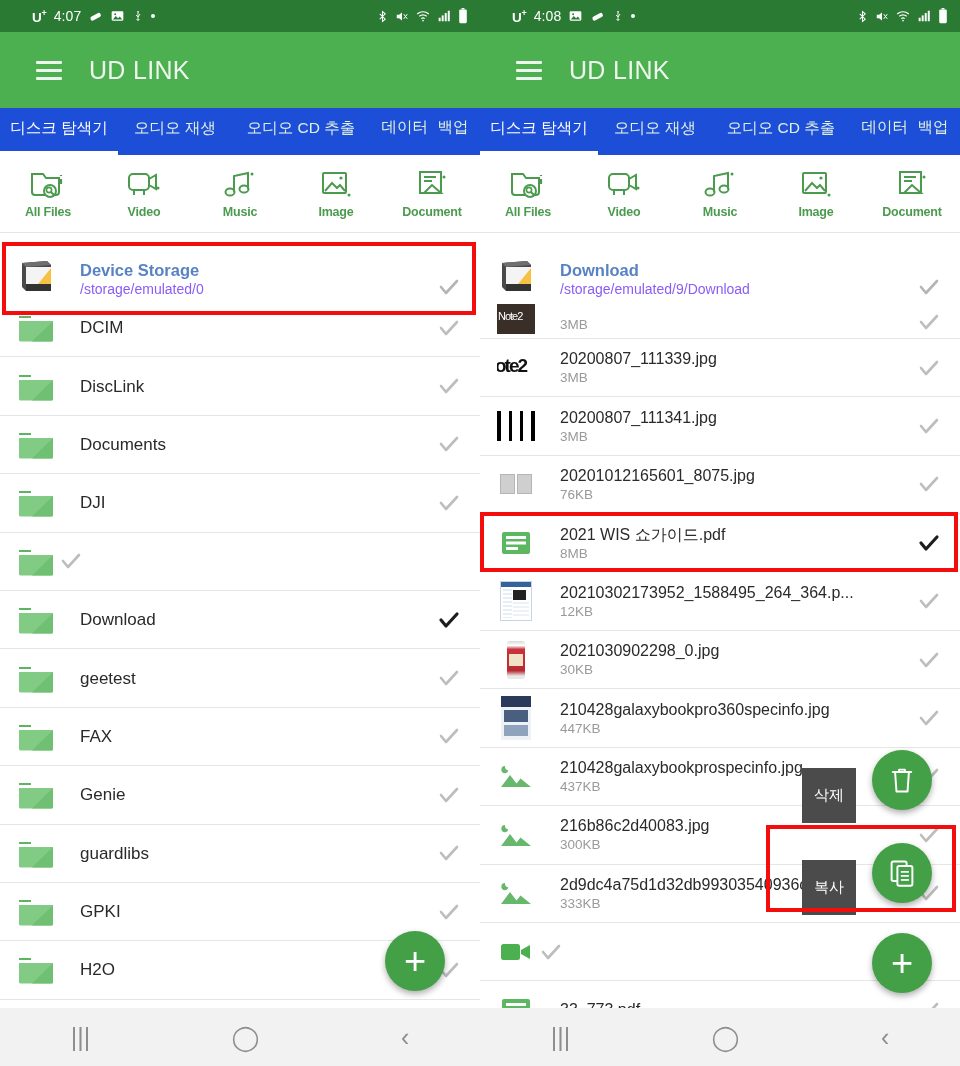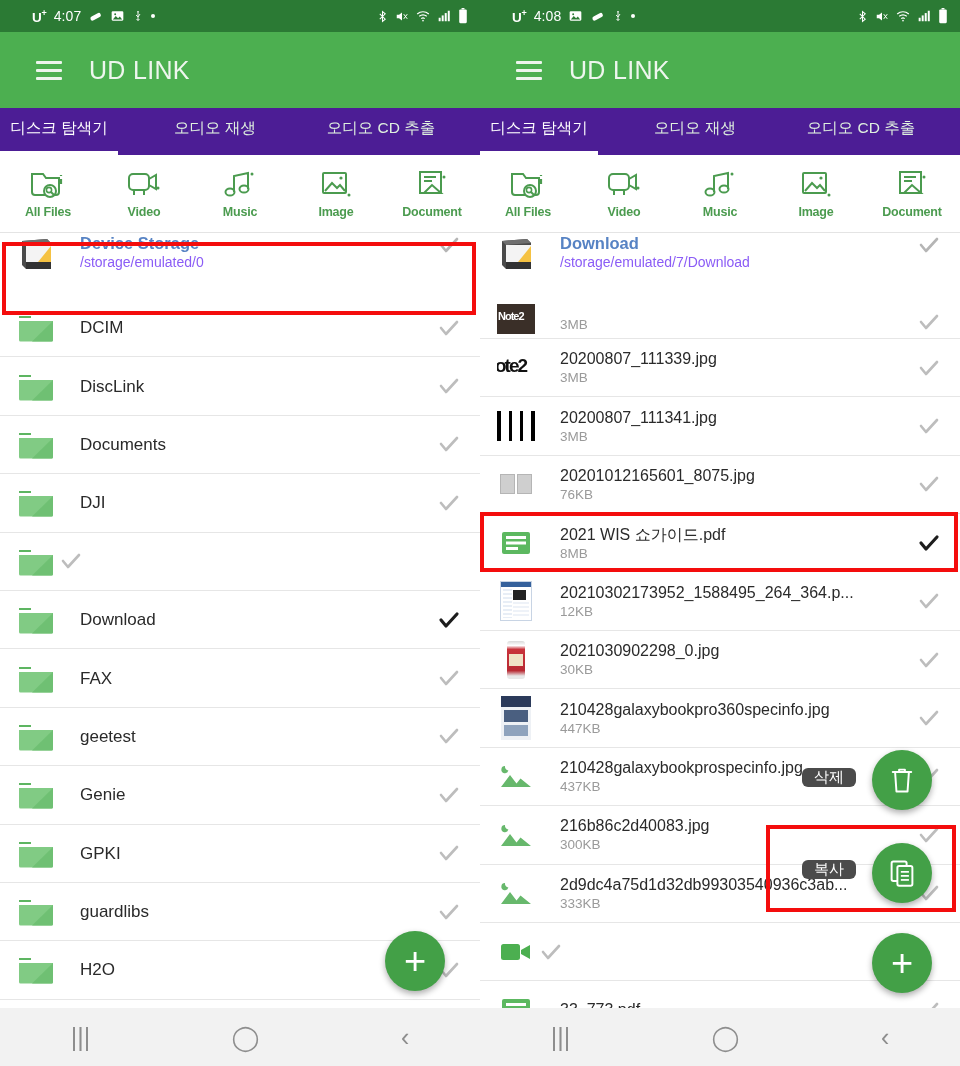--- a/index.html
+++ b/index.html
@@ -36,23 +36,23 @@
   }
   .hamburger { width: 26px; display: flex; flex-direction: column; gap: 5px; cursor: pointer; }
   .hamburger i { display: block; height: 3px; background: #edf5ed; border-radius: 1px; }
   .app-title {
     color: #eef6ee; font-size: 25px; margin-left: 27px;
     letter-spacing: .3px; font-weight: 400;
   }
 
   
   .tabbar {
-    background: #4c1d95; flex: 0 0 47px;
+    background: #1d4ed8; flex: 0 0 47px;
     display: flex; align-items: center; position: relative;
-    overflow: hidden; white-space: nowrap; gap: 40px;
+    overflow: hidden; white-space: nowrap;
   }
   .tab {
     color: #dff0df; font-size: 15.5px; padding: 7px 0 0 0;
     flex: 0 0 auto; text-align: center; position: relative;
     height: 47px; line-height: 26px;
   }
   .tab.active { color: #ffffff; font-weight: 500; }
   .tab.active::after {
     content: ""; position: absolute; left: 0; right: 0; bottom: 0;
     height: 4px; background: #ffffff;
@@ -66,21 +66,21 @@
   .catrow {
     flex: 0 0 78px; background: #fff; display: flex;
     border-bottom: 1px solid #e4e4e4;
   }
   .cat { flex: 1; display: flex; flex-direction: column; align-items: center; justify-content: center; gap: 3px; }
   .cat svg { display: block; }
   .cat span { font-size: 12.5px; color: #4b9b4f; font-weight: bold; letter-spacing: -.2px; }
 
   
   .loc {
-    flex: 0 0 66px; display: flex; align-items: flex-start;
+    flex: 0 0 66px; display: flex; align-items: flex-end;
     padding: 0 18px 0 14px; background: #fff; position: relative; z-index: 5;
   }
   .loc-icon { width: 44px; height: 44px; flex: 0 0 44px; position: relative; }
   .loc-txt { margin-left: 22px; flex: 1; min-width: 0; }
   .loc-name { color: #5783c4; font-weight: bold; font-size: 16.5px; line-height: 20px; }
   .loc-path { color: #8b5cf6; font-size: 14px; line-height: 19px; }
   .chk { width: 26px; flex: 0 0 26px; display: flex; justify-content: center; }
 
   
   .list { flex: 1 1 auto; overflow: hidden; background: #fff; position: relative; }
@@ -113,21 +113,21 @@
 
   
   .fab {
     position: absolute; width: 60px; height: 60px; border-radius: 50%;
     background: #43a047; display: flex; align-items: center; justify-content: center;
     box-shadow: 0 3px 6px rgba(0,0,0,.32); z-index: 30;
   }
   .fab.plus { font-size: 38px; color: #fff; line-height: 0; font-weight: 300; }
   .tip {
     position: absolute; background: #4b4b4b; color: #fff; font-size: 15px;
-    padding: 0 12px; border-radius: 6px; z-index: 29; white-space: nowrap;
+    padding: 18px 12px; border-radius: 0; z-index: 29; white-space: nowrap;
   }
 
   
   .redbox { position: absolute; border: 4px solid #f40d0d; z-index: 40; pointer-events: none; }
 </style>
 </head>
 <body>
 
 <div class="screens">
 
@@ -394,93 +394,93 @@
         <div class="row fold">
           <div class="row-icon">
             <svg width="36" height="29" viewBox="0 0 36 29">
               <path d="M1 3h12v4H1z" fill="#5db561"></path>
               <path d="M1 5h34v22a1.5 1.5 0 0 1-1.5 1.5H2.5A1.5 1.5 0 0 1 1 27z" fill="#81cb84"></path>
               <path d="M1 5h34v3H1z" fill="#ffffff"></path>
               <path d="M35 8v19a1.5 1.5 0 0 1-1.5 1.5H14z" fill="#6fc073"></path>
             </svg>
           </div>
           <div class="row-txt">
+            <div class="row-name">geetest</div>
+          </div>
+          <div class="chk">
+            <svg width="24" height="24" viewBox="0 0 24 24">
+              <path d="M4 12l5 6 11-12" fill="none" stroke="#bdbdbd" stroke-width="2.6" stroke-linecap="round" stroke-linejoin="round"></path>
+            </svg>
+          </div>
+        </div>
+        <div class="row fold">
+          <div class="row-icon">
+            <svg width="36" height="29" viewBox="0 0 36 29">
+              <path d="M1 3h12v4H1z" fill="#5db561"></path>
+              <path d="M1 5h34v22a1.5 1.5 0 0 1-1.5 1.5H2.5A1.5 1.5 0 0 1 1 27z" fill="#81cb84"></path>
+              <path d="M1 5h34v3H1z" fill="#ffffff"></path>
+              <path d="M35 8v19a1.5 1.5 0 0 1-1.5 1.5H14z" fill="#6fc073"></path>
+            </svg>
+          </div>
+          <div class="row-txt">
             <div class="row-name">FAX</div>
           </div>
           <div class="chk">
             <svg width="24" height="24" viewBox="0 0 24 24">
               <path d="M4 12l5 6 11-12" fill="none" stroke="#bdbdbd" stroke-width="2.6" stroke-linecap="round" stroke-linejoin="round"></path>
             </svg>
           </div>
         </div>
         <div class="row fold">
           <div class="row-icon">
             <svg width="36" height="29" viewBox="0 0 36 29">
               <path d="M1 3h12v4H1z" fill="#5db561"></path>
               <path d="M1 5h34v22a1.5 1.5 0 0 1-1.5 1.5H2.5A1.5 1.5 0 0 1 1 27z" fill="#81cb84"></path>
               <path d="M1 5h34v3H1z" fill="#ffffff"></path>
               <path d="M35 8v19a1.5 1.5 0 0 1-1.5 1.5H14z" fill="#6fc073"></path>
             </svg>
           </div>
           <div class="row-txt">
-            <div class="row-name">geetest</div>
-          </div>
-          <div class="chk">
-            <svg width="24" height="24" viewBox="0 0 24 24">
-              <path d="M4 12l5 6 11-12" fill="none" stroke="#bdbdbd" stroke-width="2.6" stroke-linecap="round" stroke-linejoin="round"></path>
-            </svg>
-          </div>
-        </div>
-        <div class="row fold">
-          <div class="row-icon">
-            <svg width="36" height="29" viewBox="0 0 36 29">
-              <path d="M1 3h12v4H1z" fill="#5db561"></path>
-              <path d="M1 5h34v22a1.5 1.5 0 0 1-1.5 1.5H2.5A1.5 1.5 0 0 1 1 27z" fill="#81cb84"></path>
-              <path d="M1 5h34v3H1z" fill="#ffffff"></path>
-              <path d="M35 8v19a1.5 1.5 0 0 1-1.5 1.5H14z" fill="#6fc073"></path>
-            </svg>
-          </div>
-          <div class="row-txt">
             <div class="row-name">Genie</div>
           </div>
           <div class="chk">
             <svg width="24" height="24" viewBox="0 0 24 24">
               <path d="M4 12l5 6 11-12" fill="none" stroke="#bdbdbd" stroke-width="2.6" stroke-linecap="round" stroke-linejoin="round"></path>
             </svg>
           </div>
         </div>
         <div class="row fold">
           <div class="row-icon">
             <svg width="36" height="29" viewBox="0 0 36 29">
               <path d="M1 3h12v4H1z" fill="#5db561"></path>
               <path d="M1 5h34v22a1.5 1.5 0 0 1-1.5 1.5H2.5A1.5 1.5 0 0 1 1 27z" fill="#81cb84"></path>
               <path d="M1 5h34v3H1z" fill="#ffffff"></path>
               <path d="M35 8v19a1.5 1.5 0 0 1-1.5 1.5H14z" fill="#6fc073"></path>
             </svg>
           </div>
           <div class="row-txt">
+            <div class="row-name">guardlibs</div>
+          </div>
+          <div class="chk">
+            <svg width="24" height="24" viewBox="0 0 24 24">
+              <path d="M4 12l5 6 11-12" fill="none" stroke="#bdbdbd" stroke-width="2.6" stroke-linecap="round" stroke-linejoin="round"></path>
+            </svg>
+          </div>
+        </div>
+        <div class="row fold">
+          <div class="row-icon">
+            <svg width="36" height="29" viewBox="0 0 36 29">
+              <path d="M1 3h12v4H1z" fill="#5db561"></path>
+              <path d="M1 5h34v22a1.5 1.5 0 0 1-1.5 1.5H2.5A1.5 1.5 0 0 1 1 27z" fill="#81cb84"></path>
+              <path d="M1 5h34v3H1z" fill="#ffffff"></path>
+              <path d="M35 8v19a1.5 1.5 0 0 1-1.5 1.5H14z" fill="#6fc073"></path>
+            </svg>
+          </div>
+          <div class="row-txt">
             <div class="row-name">GPKI</div>
-          </div>
-          <div class="chk">
-            <svg width="24" height="24" viewBox="0 0 24 24">
-              <path d="M4 12l5 6 11-12" fill="none" stroke="#bdbdbd" stroke-width="2.6" stroke-linecap="round" stroke-linejoin="round"></path>
-            </svg>
-          </div>
-        </div>
-        <div class="row fold">
-          <div class="row-icon">
-            <svg width="36" height="29" viewBox="0 0 36 29">
-              <path d="M1 3h12v4H1z" fill="#5db561"></path>
-              <path d="M1 5h34v22a1.5 1.5 0 0 1-1.5 1.5H2.5A1.5 1.5 0 0 1 1 27z" fill="#81cb84"></path>
-              <path d="M1 5h34v3H1z" fill="#ffffff"></path>
-              <path d="M35 8v19a1.5 1.5 0 0 1-1.5 1.5H14z" fill="#6fc073"></path>
-            </svg>
-          </div>
-          <div class="row-txt">
-            <div class="row-name">guardlibs</div>
           </div>
           <div class="chk">
             <svg width="24" height="24" viewBox="0 0 24 24">
               <path d="M4 12l5 6 11-12" fill="none" stroke="#bdbdbd" stroke-width="2.6" stroke-linecap="round" stroke-linejoin="round"></path>
             </svg>
           </div>
         </div>
         <div class="row fold">
           <div class="row-icon">
             <svg width="36" height="29" viewBox="0 0 36 29">
@@ -651,34 +651,34 @@
         <svg width="44" height="44" viewBox="0 0 44 44">
           <path d="M8 8 L33 6 L37 10 L37 34 L12 36 L8 32 Z" fill="#4a4a4a"></path>
           <path d="M8 8 L33 6 L37 10 L12 12 Z" fill="#6f6f6f"></path>
           <rect x="12" y="12" width="25" height="17" fill="#f4f4f4"></rect>
           <path d="M37 13 L37 29 L24 29 Z" fill="#f5c243"></path>
           <rect x="12" y="29" width="25" height="7" fill="#333"></rect>
         </svg>
       </div>
       <div class="loc-txt">
         <div class="loc-name">Download</div>
-        <div class="loc-path">/storage/emulated/7/Download</div>
+        <div class="loc-path">/storage/emulated/9/Download</div>
       </div>
       <div class="chk">
         <svg width="24" height="24" viewBox="0 0 24 24">
             <path d="M4 12l5 6 11-12" fill="none" stroke="#b5b5b5" stroke-width="2.6" stroke-linecap="round" stroke-linejoin="round"></path>
           </svg>
       </div>
     </div>
 
     <div class="list" id="right-list">
         <div class="row part-top">
           <div class="row-icon">
             <div style="width:38px;height:30px;background:#3a2f28;position:relative;overflow:hidden">
-              <div style="position:absolute;left:1px;top:6px;color:#fff;font-size:11px;font-weight:bold;font-family:'Liberation Sans',sans-serif;letter-spacing:-1px">Note2</div>
+              <div style="position:absolute;left:1px;top:6px;color:#fff;font-size:11px;font-weight:normal;font-family:'Liberation Sans',sans-serif;letter-spacing:-1px">Note2</div>
             </div>
           </div>
           <div class="row-txt">
             <div class="row-name"></div>
             <div class="row-sub">3MB</div>
           </div>
           <div class="chk">
             <svg width="24" height="24" viewBox="0 0 24 24">
               <path d="M4 12l5 6 11-12" fill="none" stroke="#bdbdbd" stroke-width="2.6" stroke-linecap="round" stroke-linejoin="round"></path>
             </svg>

